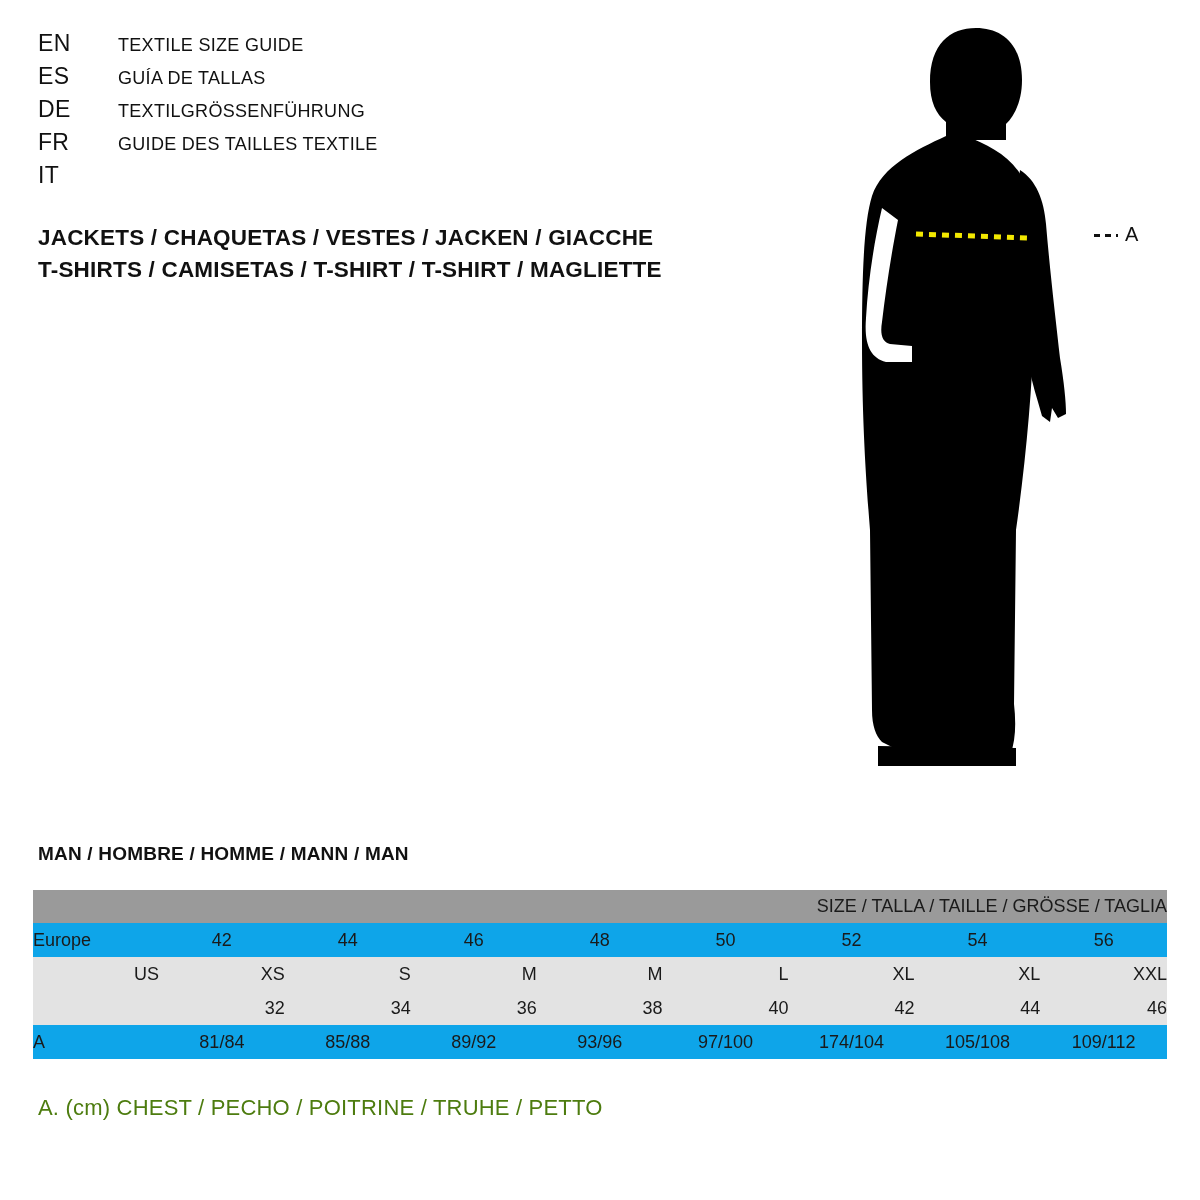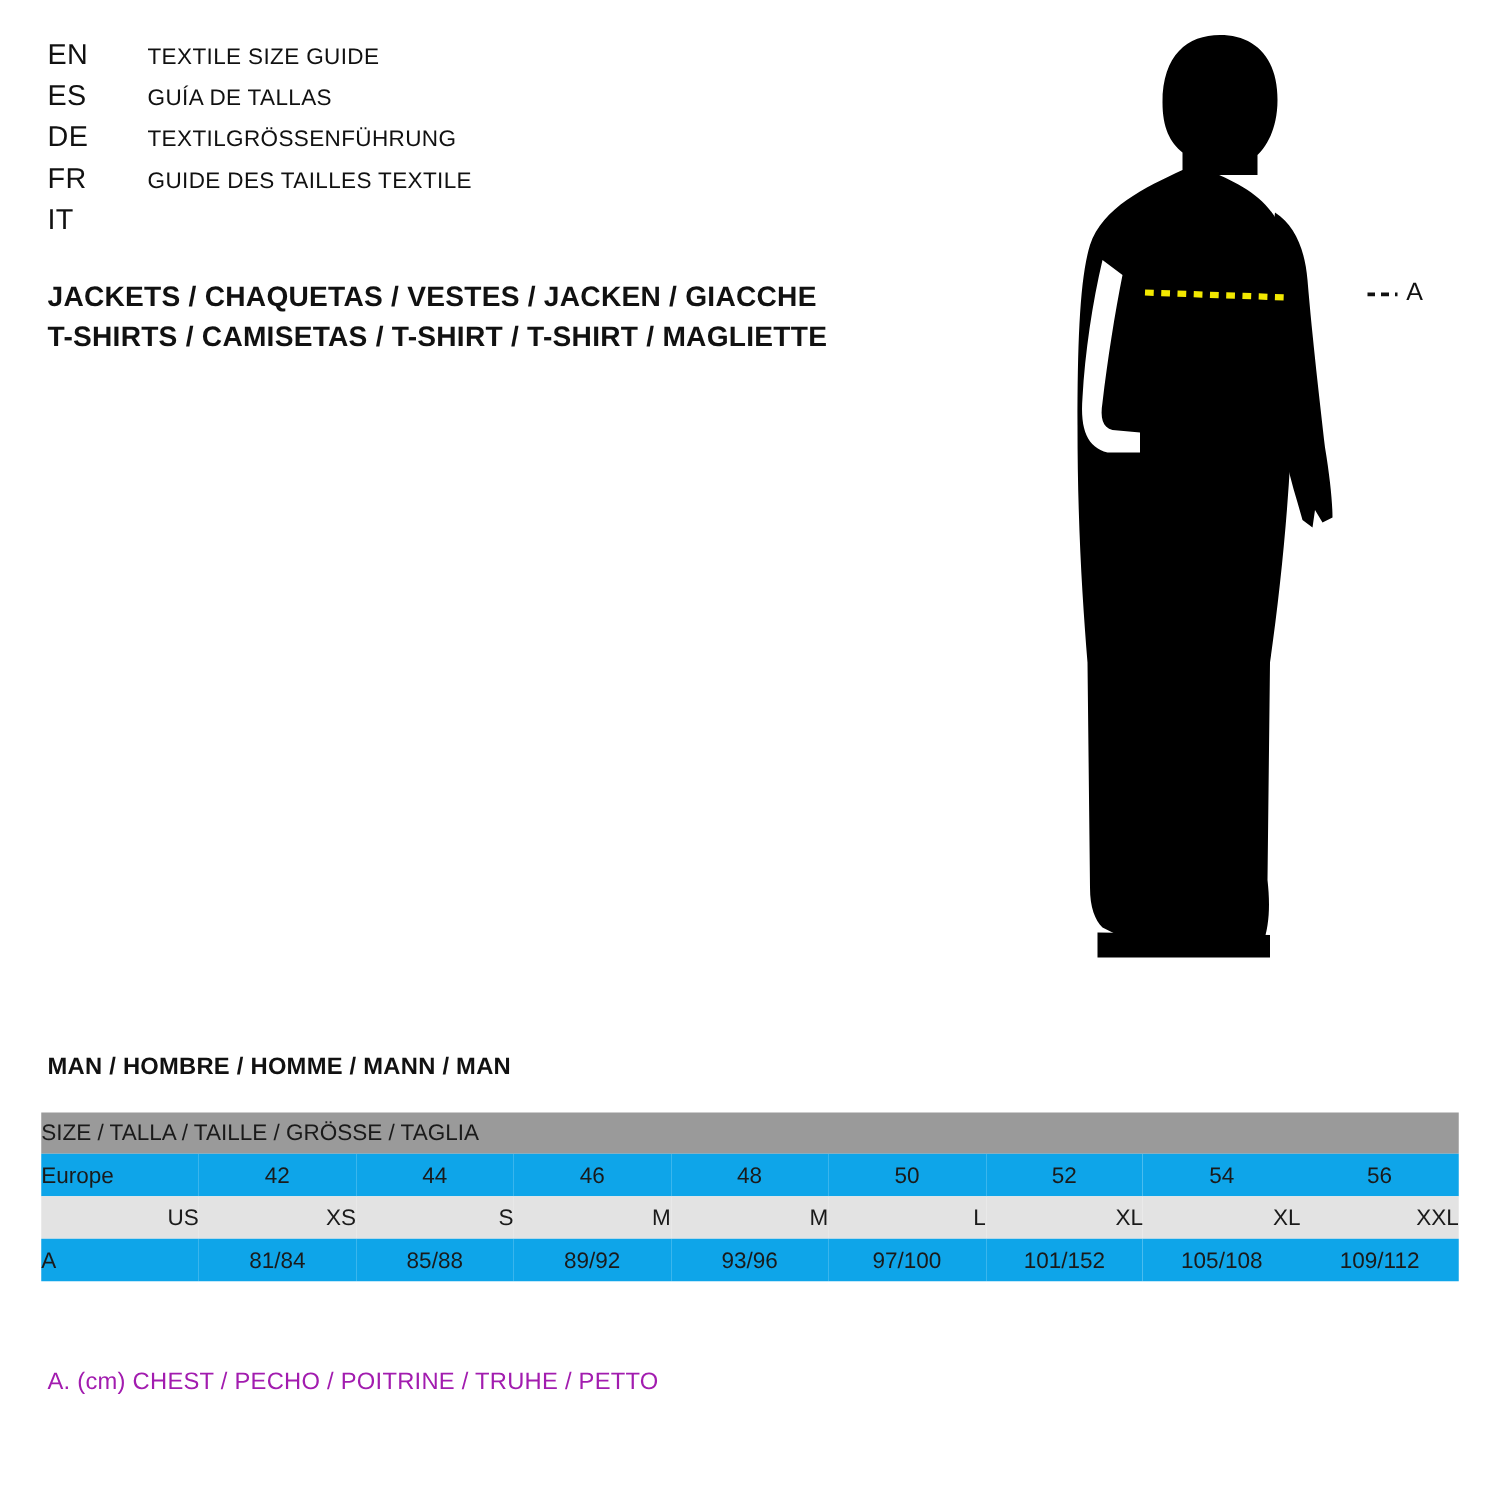--- a/index.html
+++ b/index.html
@@ -113,31 +113,32 @@
     text-align: left;
     padding-left: 10px;
     width: 168px;
   }
   td.val { text-align: center; }
   tr.head-row td {
     background: #9a9a9a;
     font-size: 18px;
     color: #1a1a1a;
     height: 33px;
+    text-align: right;
   }
   tr.shade td { background: #e3e3e3; text-align: right; }
   tr.plain td { background: #0ea5e9; }
 
   .footnote {
     position: absolute;
     left: 38px;
     top: 1095px;
-    font-size: 19px;
+    font-size: 22px;
     letter-spacing: 0.2px;
-    color: #a21caf;
+    color: #4d7c0f;
   }
 </style>
 </head>
 <body>
 
 <div class="lang-block">
   <div class="lang-row">
     <div class="lang-code">EN</div>
     <div class="lang-text">TEXTILE SIZE GUIDE</div>
   </div>
@@ -215,27 +216,38 @@
     <td class="row-head">US</td>
     <td class="val">XS</td>
     <td class="val">S</td>
     <td class="val">M</td>
     <td class="val">M</td>
     <td class="val">L</td>
     <td class="val">XL</td>
     <td class="val">XL</td>
     <td class="val">XXL</td>
   </tr>
+  <tr class="shade">
+    <td class="row-head"></td>
+    <td class="val">32</td>
+    <td class="val">34</td>
+    <td class="val">36</td>
+    <td class="val">38</td>
+    <td class="val">40</td>
+    <td class="val">42</td>
+    <td class="val">44</td>
+    <td class="val">46</td>
+  </tr>
   <tr class="plain">
     <td class="row-head">A</td>
     <td class="val">81/84</td>
     <td class="val">85/88</td>
     <td class="val">89/92</td>
     <td class="val">93/96</td>
     <td class="val">97/100</td>
-    <td class="val">101/152</td>
+    <td class="val">174/104</td>
     <td class="val">105/108</td>
     <td class="val">109/112</td>
   </tr>
 </tbody>
   </table>
 
 <div class="footnote">A. (cm) CHEST / PECHO / POITRINE / TRUHE / PETTO</div>
 
 </body></html>

